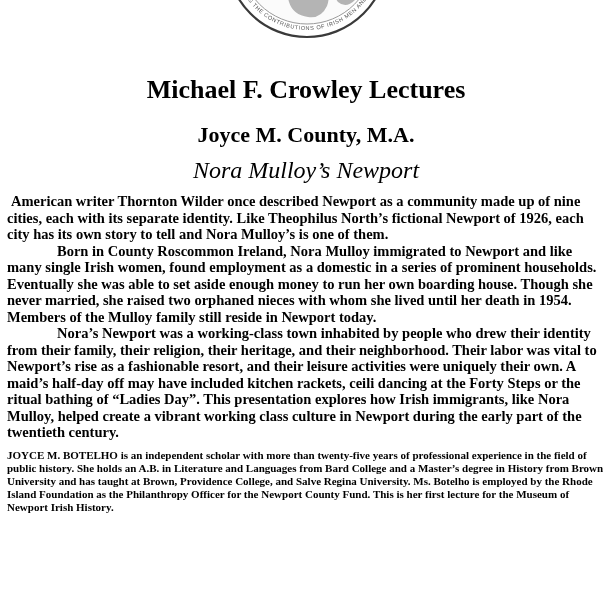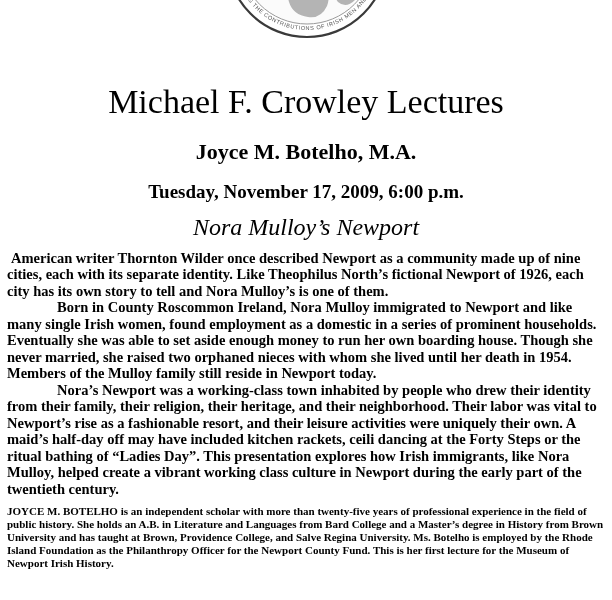--- a/index.html
+++ b/index.html
@@ -20,24 +20,24 @@
     height: 166px;
   }
   .content {
     position: absolute;
     left: 0;
     top: 0;
     width: 598px;
     padding: 68px 7px 0 7px;
   }
   .title {
-    margin: 16px;
+    margin: 8px;
     text-align: center;
-    font-size: 34px;
-    font-weight: normal;
+    font-size: 26px;
+    font-weight: bold;
     line-height: 1.05;
   }
   .subtitle {
     margin-top: 5px;
     text-align: center;
     font-size: 16.5px;
     font-weight: bold;
     font-style: italic;
   }
   .speaker {
@@ -113,23 +113,22 @@
         <textPath href="#ring-arc" startOffset="8">PRESERVING THE CONTRIBUTIONS OF IRISH MEN AND WOMEN OF NEWPORT</textPath>
       </text>
     </svg>
   </div>
 
   <div class="content">
 
     <h1 class="title">Michael F. Crowley Lectures</h1>
 
 
-    <h2 class="speaker">Joyce M. Botelho, M.A.</h2>
+    <h2 class="speaker">Joyce M. County, M.A.</h2>
 
-    <div class="datetime">Tuesday, November 17, 2009, 6:00 p.m.</div>
 
 
     <div class="lecture-title">Nora Mulloy’s Newport</div>
 
     <div class="body-text">
       <p class="first">American writer Thornton Wilder once described Newport as a community made up of nine cities, each with its separate identity. Like Theophilus North’s fictional Newport of 1926, each city has its own story to tell and Nora Mulloy’s is one of them.</p>
       <p class="indented">Born in County Roscommon Ireland, Nora Mulloy immigrated to Newport and like many single Irish women, found employment as a domestic in a series of prominent households. Eventually she was able to set aside enough money to run her own boarding house. Though she never married, she raised two orphaned nieces with whom she lived until her death in 1954. Members of the Mulloy family still reside in Newport today.</p>
       <p class="indented">Nora’s Newport was a working-class town inhabited by people who drew their identity from their family, their religion, their heritage, and their neighborhood. Their labor was vital to Newport’s rise as a fashionable resort, and their leisure activities were uniquely their own. A maid’s half-day off may have included kitchen rackets, ceili dancing at the Forty Steps or the ritual bathing of “Ladies Day”.  This presentation explores how Irish immigrants, like Nora Mulloy, helped create a vibrant working class culture in Newport during the early part of the twentieth century.</p>
     </div>
 

